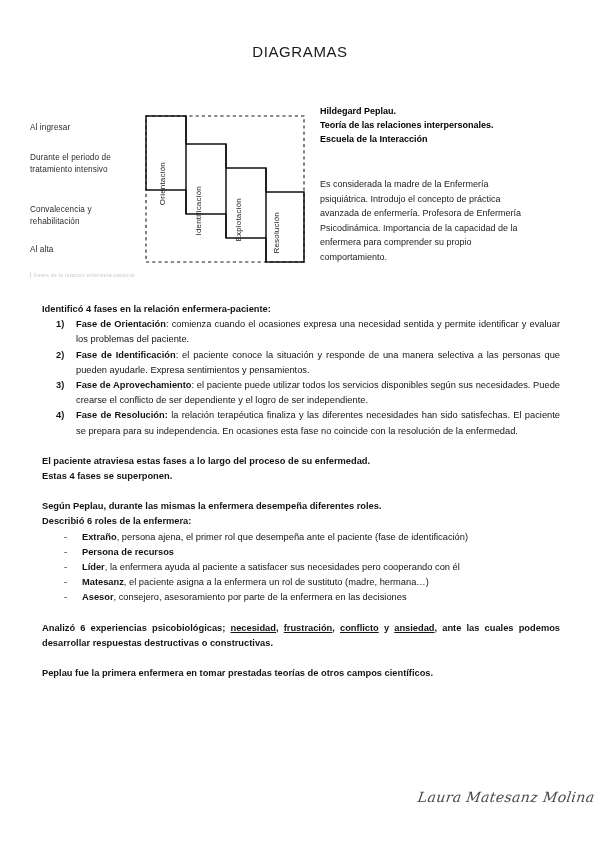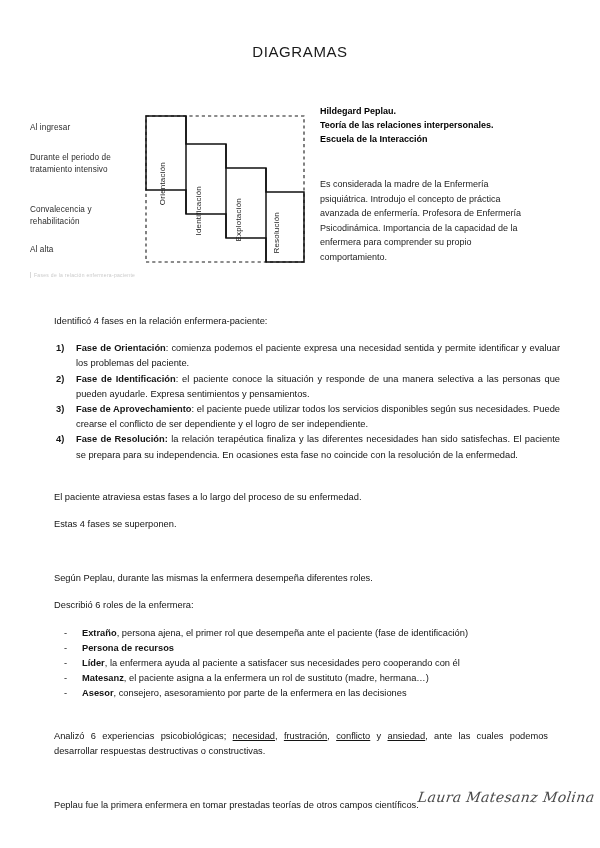--- a/index.html
+++ b/index.html
@@ -144,21 +144,21 @@
     content: counter(ph) ")";
     position: absolute;
     left: 14px;
     top: 0;
     font-weight: bold;
   }
 
   .gap-1 { height: 15px; }
   .gap-2 { height: 15px; }
 
-  p.plain { margin: 12px; }
+  p.plain { margin: 0; font-weight: bold; }
 
   ul.roles {
     margin: 0;
     padding: 0;
     list-style: none;
   }
   ul.roles > li {
     position: relative;
     padding-left: 40px;
     margin: 0;
@@ -245,21 +245,21 @@
   </div>
 
   <div class="side-para">Es considerada la madre de la Enfermería psiquiátrica. Introdujo el concepto de práctica avanzada de enfermería. Profesora de Enfermería Psicodinámica. Importancia de la capacidad de la enfermera para comprender su propio comportamiento.</div>
 
   <div class="body">
 
     <p class="plain lead">Identificó 4 fases en la relación enfermera-paciente:</p>
 
     <ol class="phases">
       <li class="j">
-        <b>Fase de Orientación</b><span>: </span><span>comienza podemos el paciente expresa una necesidad sentida y permite identificar y evaluar los problemas del paciente.</span>
+        <b>Fase de Orientación</b><span>: </span><span>comienza cuando el ocasiones expresa una necesidad sentida y permite identificar y evaluar los problemas del paciente.</span>
       </li>
       <li class="j">
         <b>Fase de Identificación</b><span>: </span><span>el paciente conoce la situación y responde de una manera selectiva a las personas que pueden ayudarle. Expresa sentimientos y pensamientos.</span>
       </li>
       <li class="j">
         <b>Fase de Aprovechamiento</b><span>: </span><span>el paciente puede utilizar todos los servicios disponibles según sus necesidades. Puede crearse el conflicto de ser dependiente y el logro de ser independiente.</span>
       </li>
       <li class="j">
         <b>Fase de Resolución:</b><span> </span><span>la relación terapéutica finaliza y las diferentes necesidades han sido satisfechas. El paciente se prepara para su independencia. En ocasiones esta fase no coincide con la resolución de la enfermedad.</span>
       </li>

